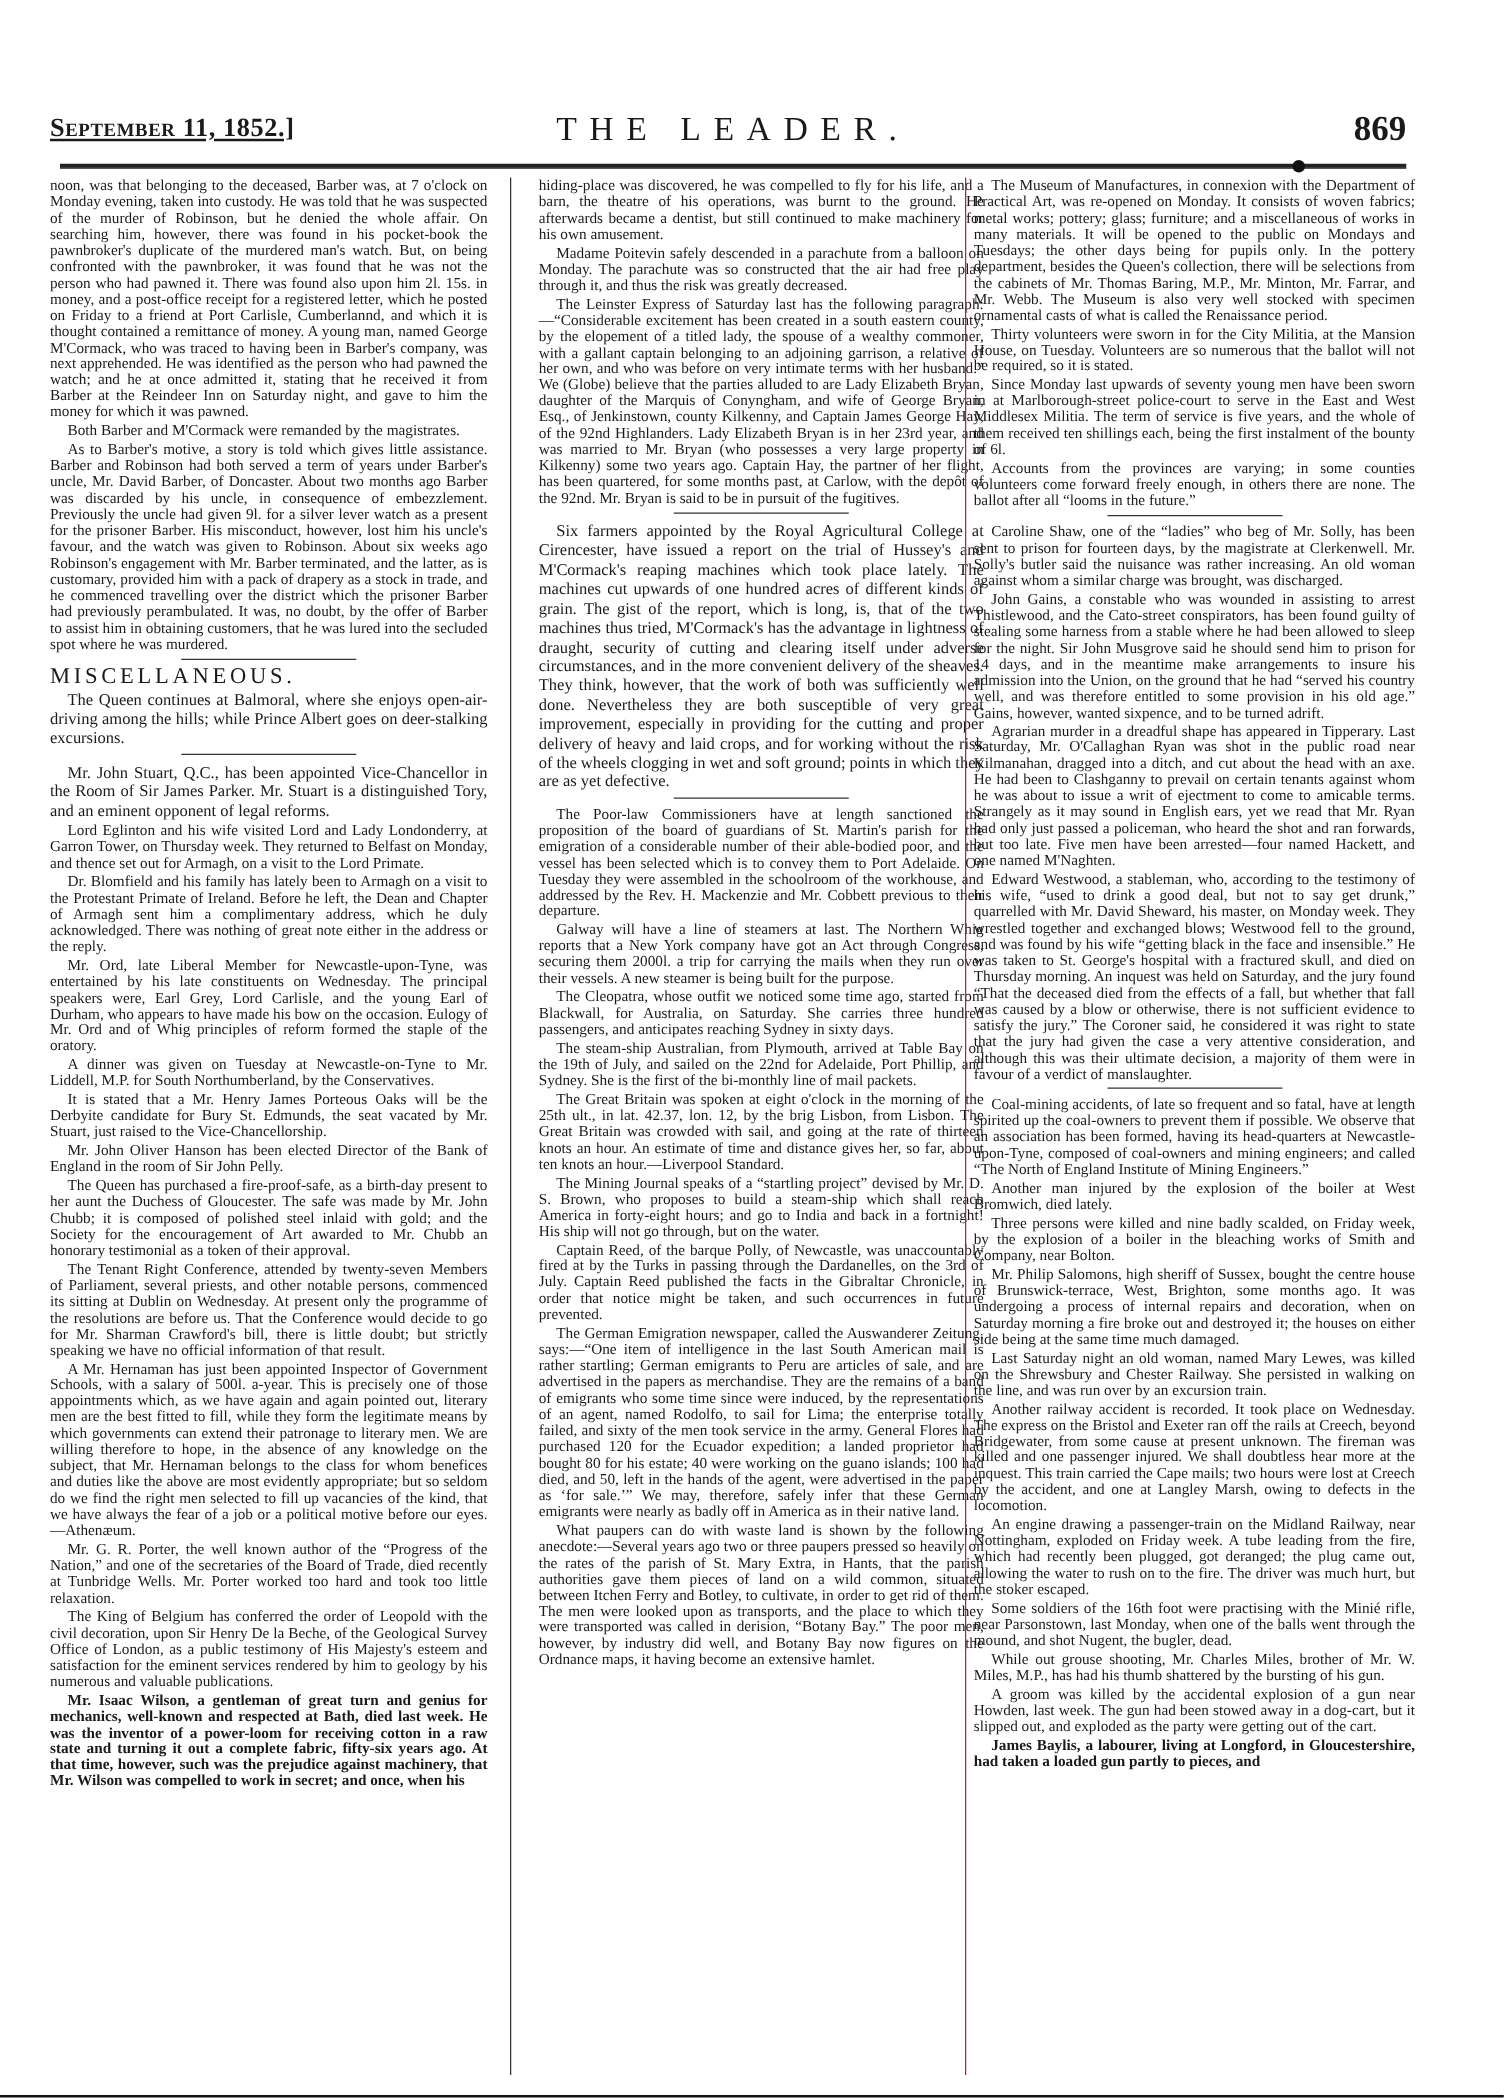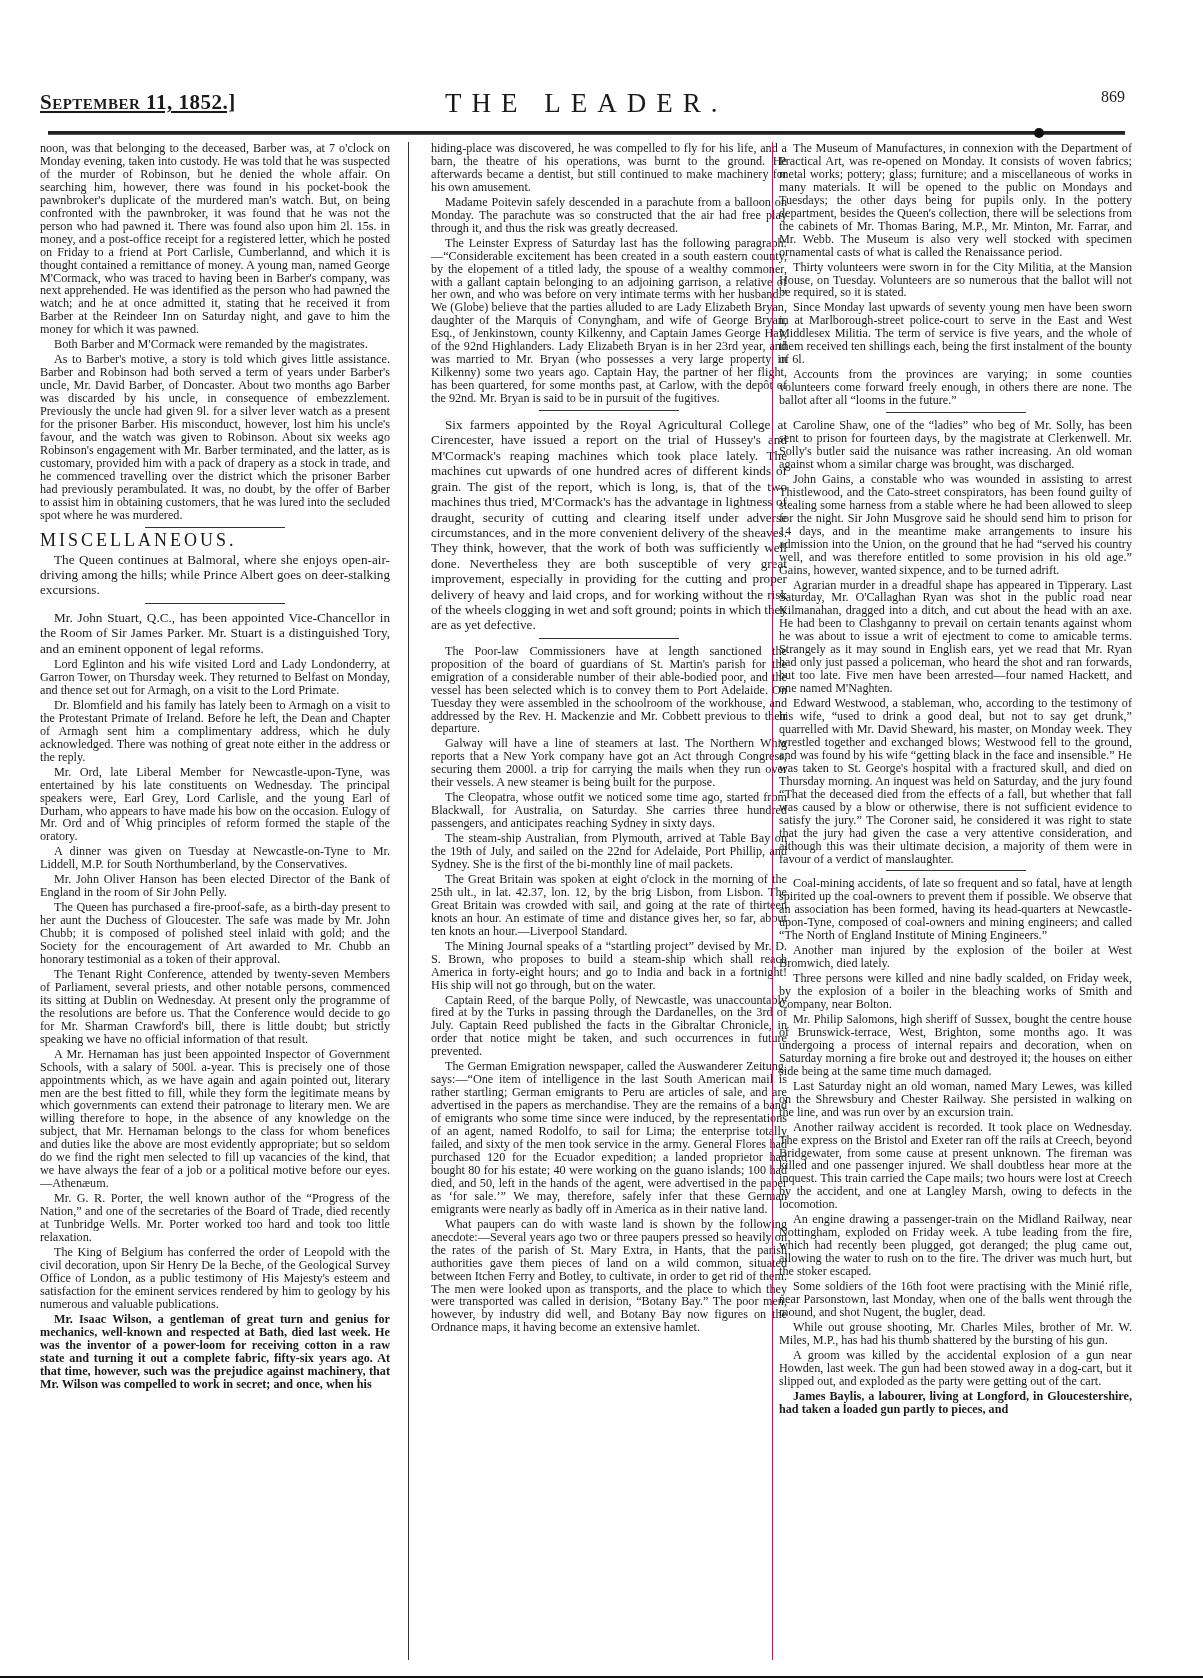--- a/index.html
+++ b/index.html
@@ -1,20 +1,20 @@
 <!DOCTYPE html>
 <html><head>
 <meta charset="utf-8">
 <style>
   html,body{margin:0;padding:0;background:#fff;}
   body{width:1203px;height:1678px;position:relative;overflow:hidden;font-family:"Liberation Serif","DejaVu Serif",serif;color:#1a1a1a;}
   .masthead{position:absolute;left:40px;top:88px;width:1085px;height:40px;}
   .mh-date{position:absolute;left:0;top:2px;font-size:21px;font-weight:bold;letter-spacing:0.5px;font-variant:small-caps;text-decoration:underline;}
   .mh-title{position:absolute;left:405px;top:0;font-size:27px;letter-spacing:10px;font-weight:normal;}
-  .mh-page{position:absolute;right:0;top:0;font-size:16px;font-weight:normal;text-align:right;}
+  .mh-page{position:absolute;right:0;top:0;font-size:28px;font-weight:bold;text-align:right;}
   .rule{position:absolute;left:48px;top:131px;width:1077px;height:3px;background:#222;border-bottom:1px solid #555;}
   .rule-knob{position:absolute;left:1034px;top:128px;width:10px;height:10px;background:#111;border-radius:50%;}
   .col{position:absolute;top:142px;font-size:12.2px;line-height:12.95px;text-align:justify;hyphens:auto;}
   .c1{left:40px;width:350px;}
   .c2{left:408px;width:356px;border-left:1px solid #333;padding-left:22px;height:1518px;}
   .c3{left:772px;width:353px;border-left:1px solid #be185d;padding-left:6px;height:1518px;}
   .col p{margin:0 0 2px 0;text-indent:14px;}
   .col p.first{text-indent:0;}
   .col p.big{font-size:13.2px;line-height:15.4px;}
   .col p.heavy{font-weight:bold;}
@@ -39,20 +39,21 @@
   <p>As to Barber's motive, a story is told which gives little assistance. Barber and Robinson had both served a term of years under Barber's uncle, Mr. David Barber, of Doncaster. About two months ago Barber was discarded by his uncle, in consequence of embezzlement. Previously the uncle had given 9l. for a silver lever watch as a present for the prisoner Barber. His misconduct, however, lost him his uncle's favour, and the watch was given to Robinson. About six weeks ago Robinson's engagement with Mr. Barber terminated, and the latter, as is customary, provided him with a pack of drapery as a stock in trade, and he commenced travelling over the district which the prisoner Barber had previously perambulated. It was, no doubt, by the offer of Barber to assist him in obtaining customers, that he was lured into the secluded spot where he was murdered.</p>
   <div class="sep"></div>
   <div class="heading">MISCELLANEOUS.</div>
   <p class="big">The Queen continues at Balmoral, where she enjoys open-air-driving among the hills; while Prince Albert goes on deer-stalking excursions.</p>
   <div class="sep"></div>
   <p class="big">Mr. John Stuart, Q.C., has been appointed Vice-Chancellor in the Room of Sir James Parker. Mr. Stuart is a distinguished Tory, and an eminent opponent of legal reforms.</p>
   <p>Lord Eglinton and his wife visited Lord and Lady Londonderry, at Garron Tower, on Thursday week. They returned to Belfast on Monday, and thence set out for Armagh, on a visit to the Lord Primate.</p>
   <p>Dr. Blomfield and his family has lately been to Armagh on a visit to the Protestant Primate of Ireland. Before he left, the Dean and Chapter of Armagh sent him a complimentary address, which he duly acknowledged. There was nothing of great note either in the address or the reply.</p>
   <p>Mr. Ord, late Liberal Member for Newcastle-upon-Tyne, was entertained by his late constituents on Wednesday. The principal speakers were, Earl Grey, Lord Carlisle, and the young Earl of Durham, who appears to have made his bow on the occasion. Eulogy of Mr. Ord and of Whig principles of reform formed the staple of the oratory.</p>
   <p>A dinner was given on Tuesday at Newcastle-on-Tyne to Mr. Liddell, M.P. for South Northumberland, by the Conservatives.</p>
+  <p>It is stated that a Mr. Henry James Porteous Oaks will be the Derbyite candidate for Bury St. Edmunds, the seat vacated by Mr. Stuart, just raised to the Vice-Chancellorship.</p>
   <p>Mr. John Oliver Hanson has been elected Director of the Bank of England in the room of Sir John Pelly.</p>
   <p>The Queen has purchased a fire-proof-safe, as a birth-day present to her aunt the Duchess of Gloucester. The safe was made by Mr. John Chubb; it is composed of polished steel inlaid with gold; and the Society for the encouragement of Art awarded to Mr. Chubb an honorary testimonial as a token of their approval.</p>
   <p>The Tenant Right Conference, attended by twenty-seven Members of Parliament, several priests, and other notable persons, commenced its sitting at Dublin on Wednesday. At present only the programme of the resolutions are before us. That the Conference would decide to go for Mr. Sharman Crawford's bill, there is little doubt; but strictly speaking we have no official information of that result.</p>
   <p>A Mr. Hernaman has just been appointed Inspector of Government Schools, with a salary of 500l. a-year. This is precisely one of those appointments which, as we have again and again pointed out, literary men are the best fitted to fill, while they form the legitimate means by which governments can extend their patronage to literary men. We are willing therefore to hope, in the absence of any knowledge on the subject, that Mr. Hernaman belongs to the class for whom benefices and duties like the above are most evidently appropriate; but so seldom do we find the right men selected to fill up vacancies of the kind, that we have always the fear of a job or a political motive before our eyes.—Athenæum.</p>
   <p>Mr. G. R. Porter, the well known author of the “Progress of the Nation,” and one of the secretaries of the Board of Trade, died recently at Tunbridge Wells. Mr. Porter worked too hard and took too little relaxation.</p>
   <p>The King of Belgium has conferred the order of Leopold with the civil decoration, upon Sir Henry De la Beche, of the Geological Survey Office of London, as a public testimony of His Majesty's esteem and satisfaction for the eminent services rendered by him to geology by his numerous and valuable publications.</p>
   <p class="heavy">Mr. Isaac Wilson, a gentleman of great turn and genius for mechanics, well-known and respected at Bath, died last week. He was the inventor of a power-loom for receiving cotton in a raw state and turning it out a complete fabric, fifty-six years ago. At that time, however, such was the prejudice against machinery, that Mr. Wilson was compelled to work in secret; and once, when his</p>
 </div>
 
 <div class="col c2">

